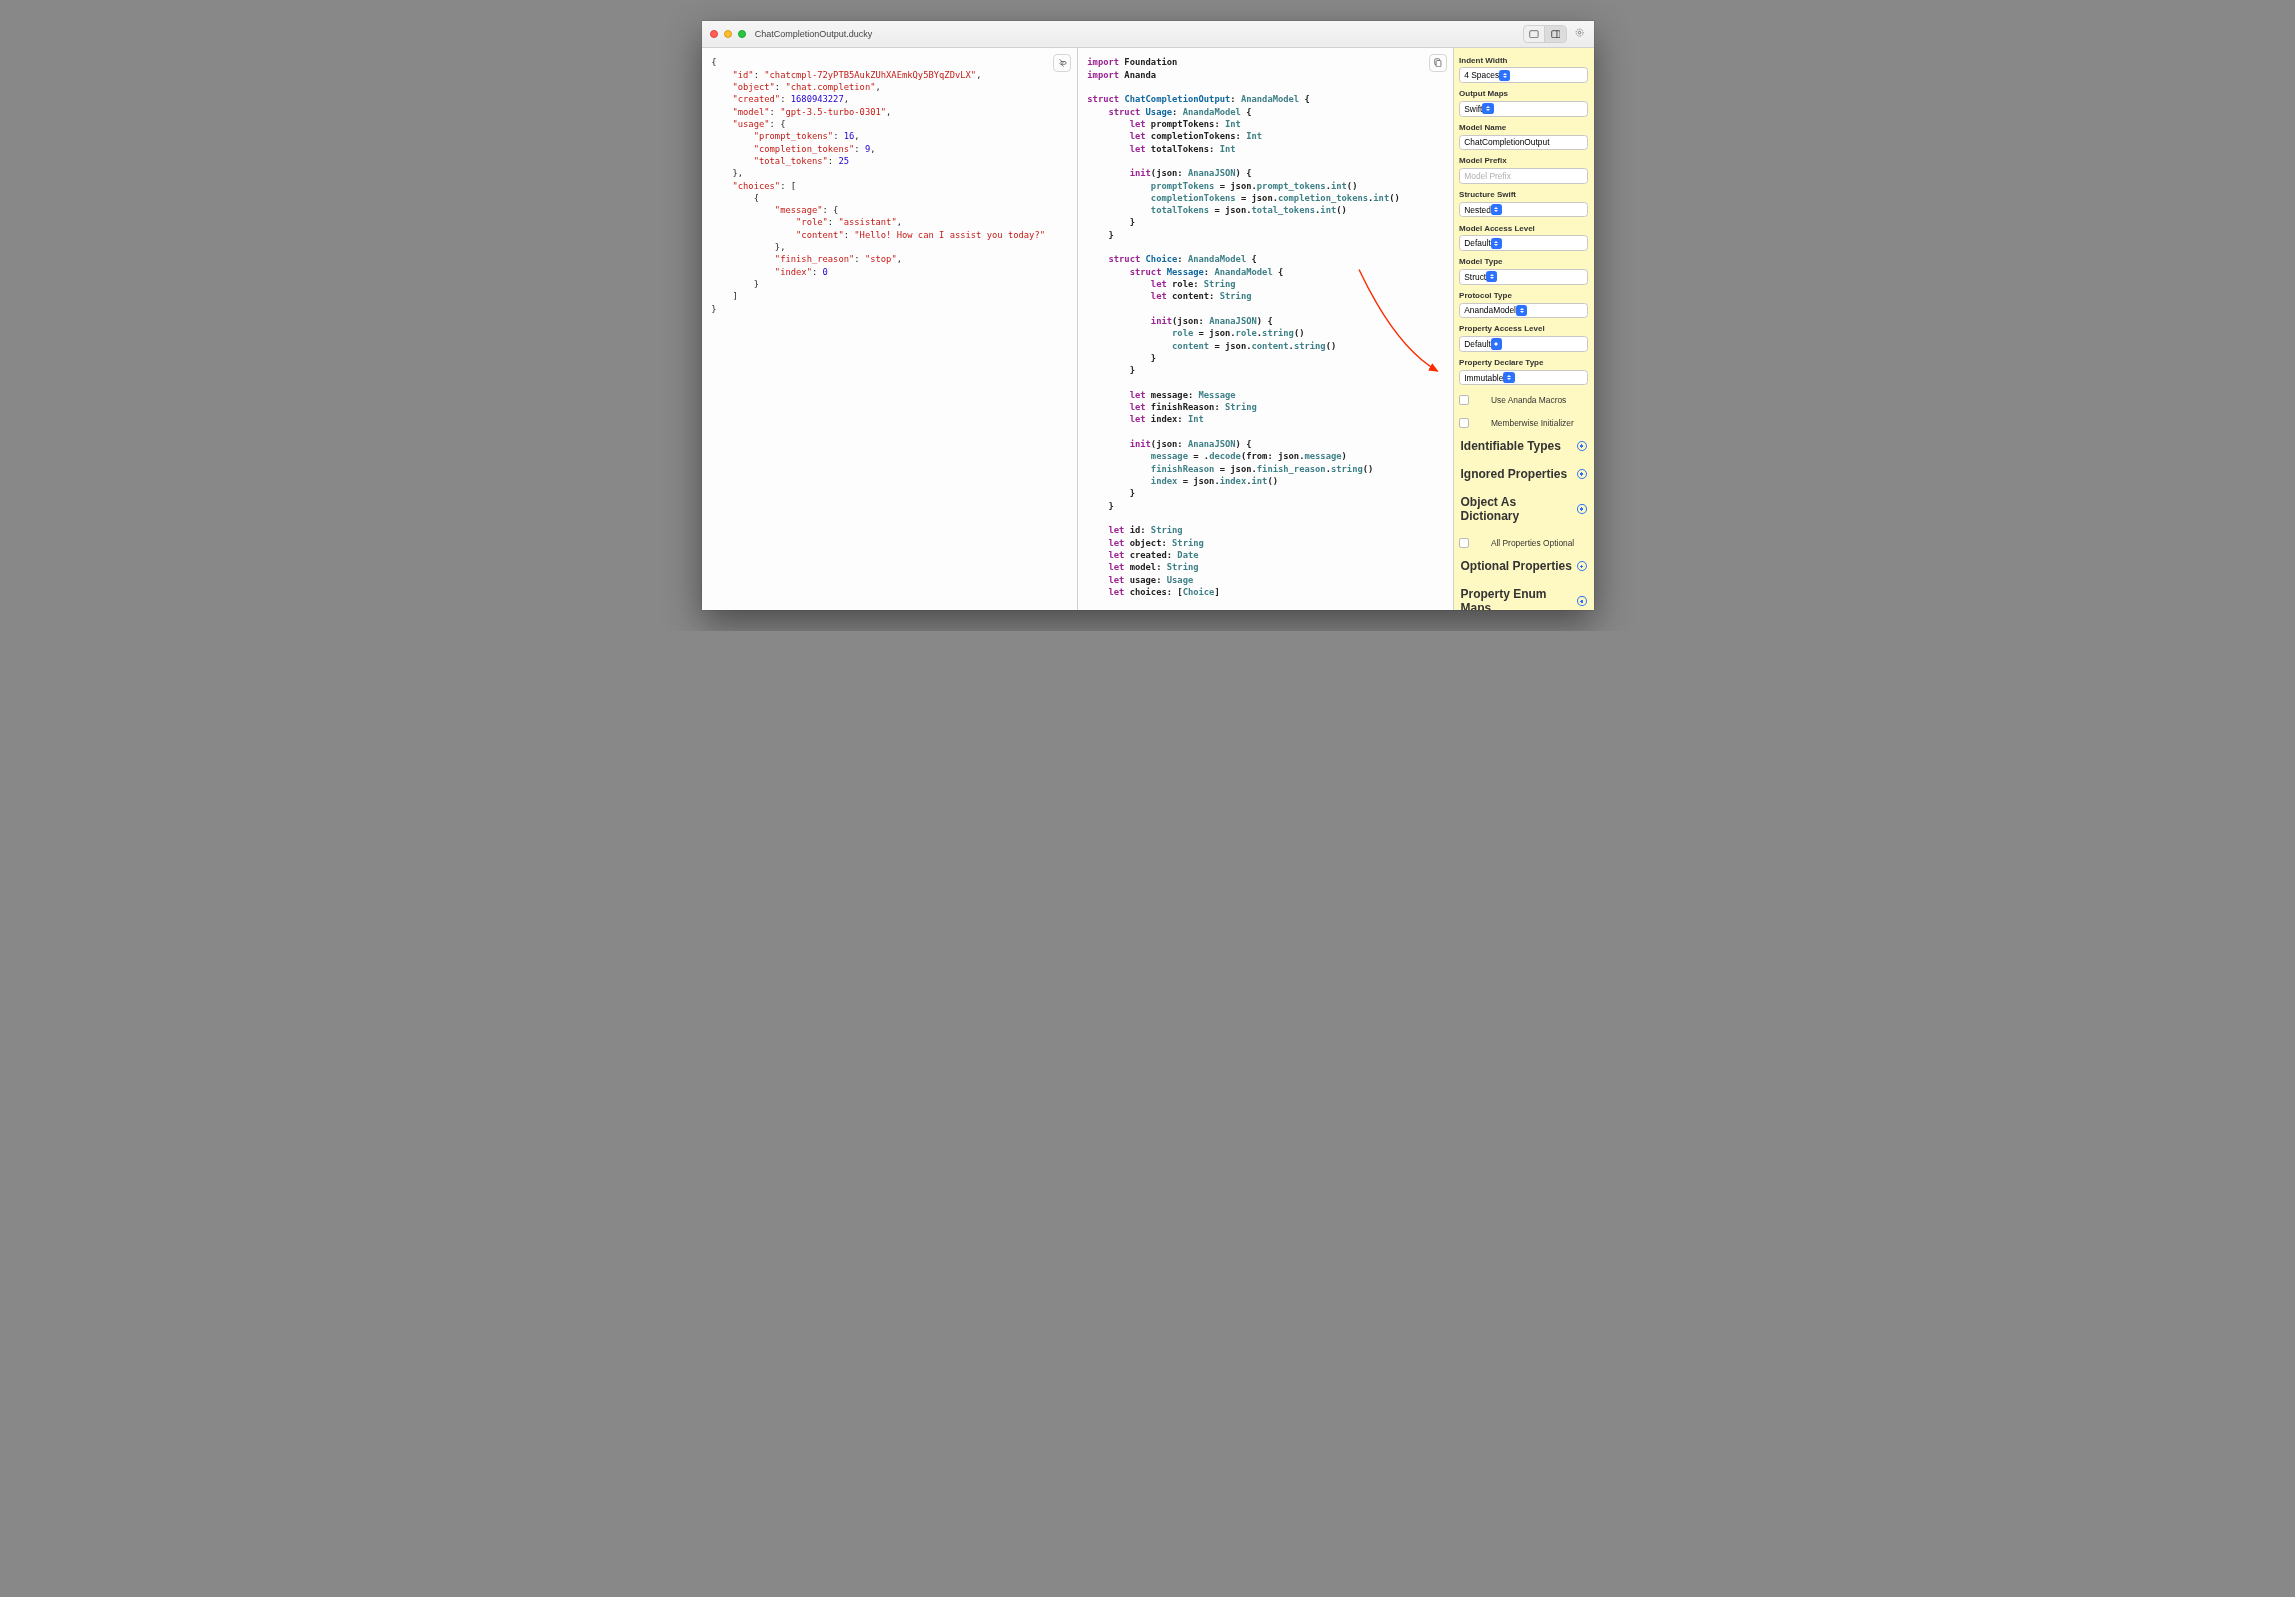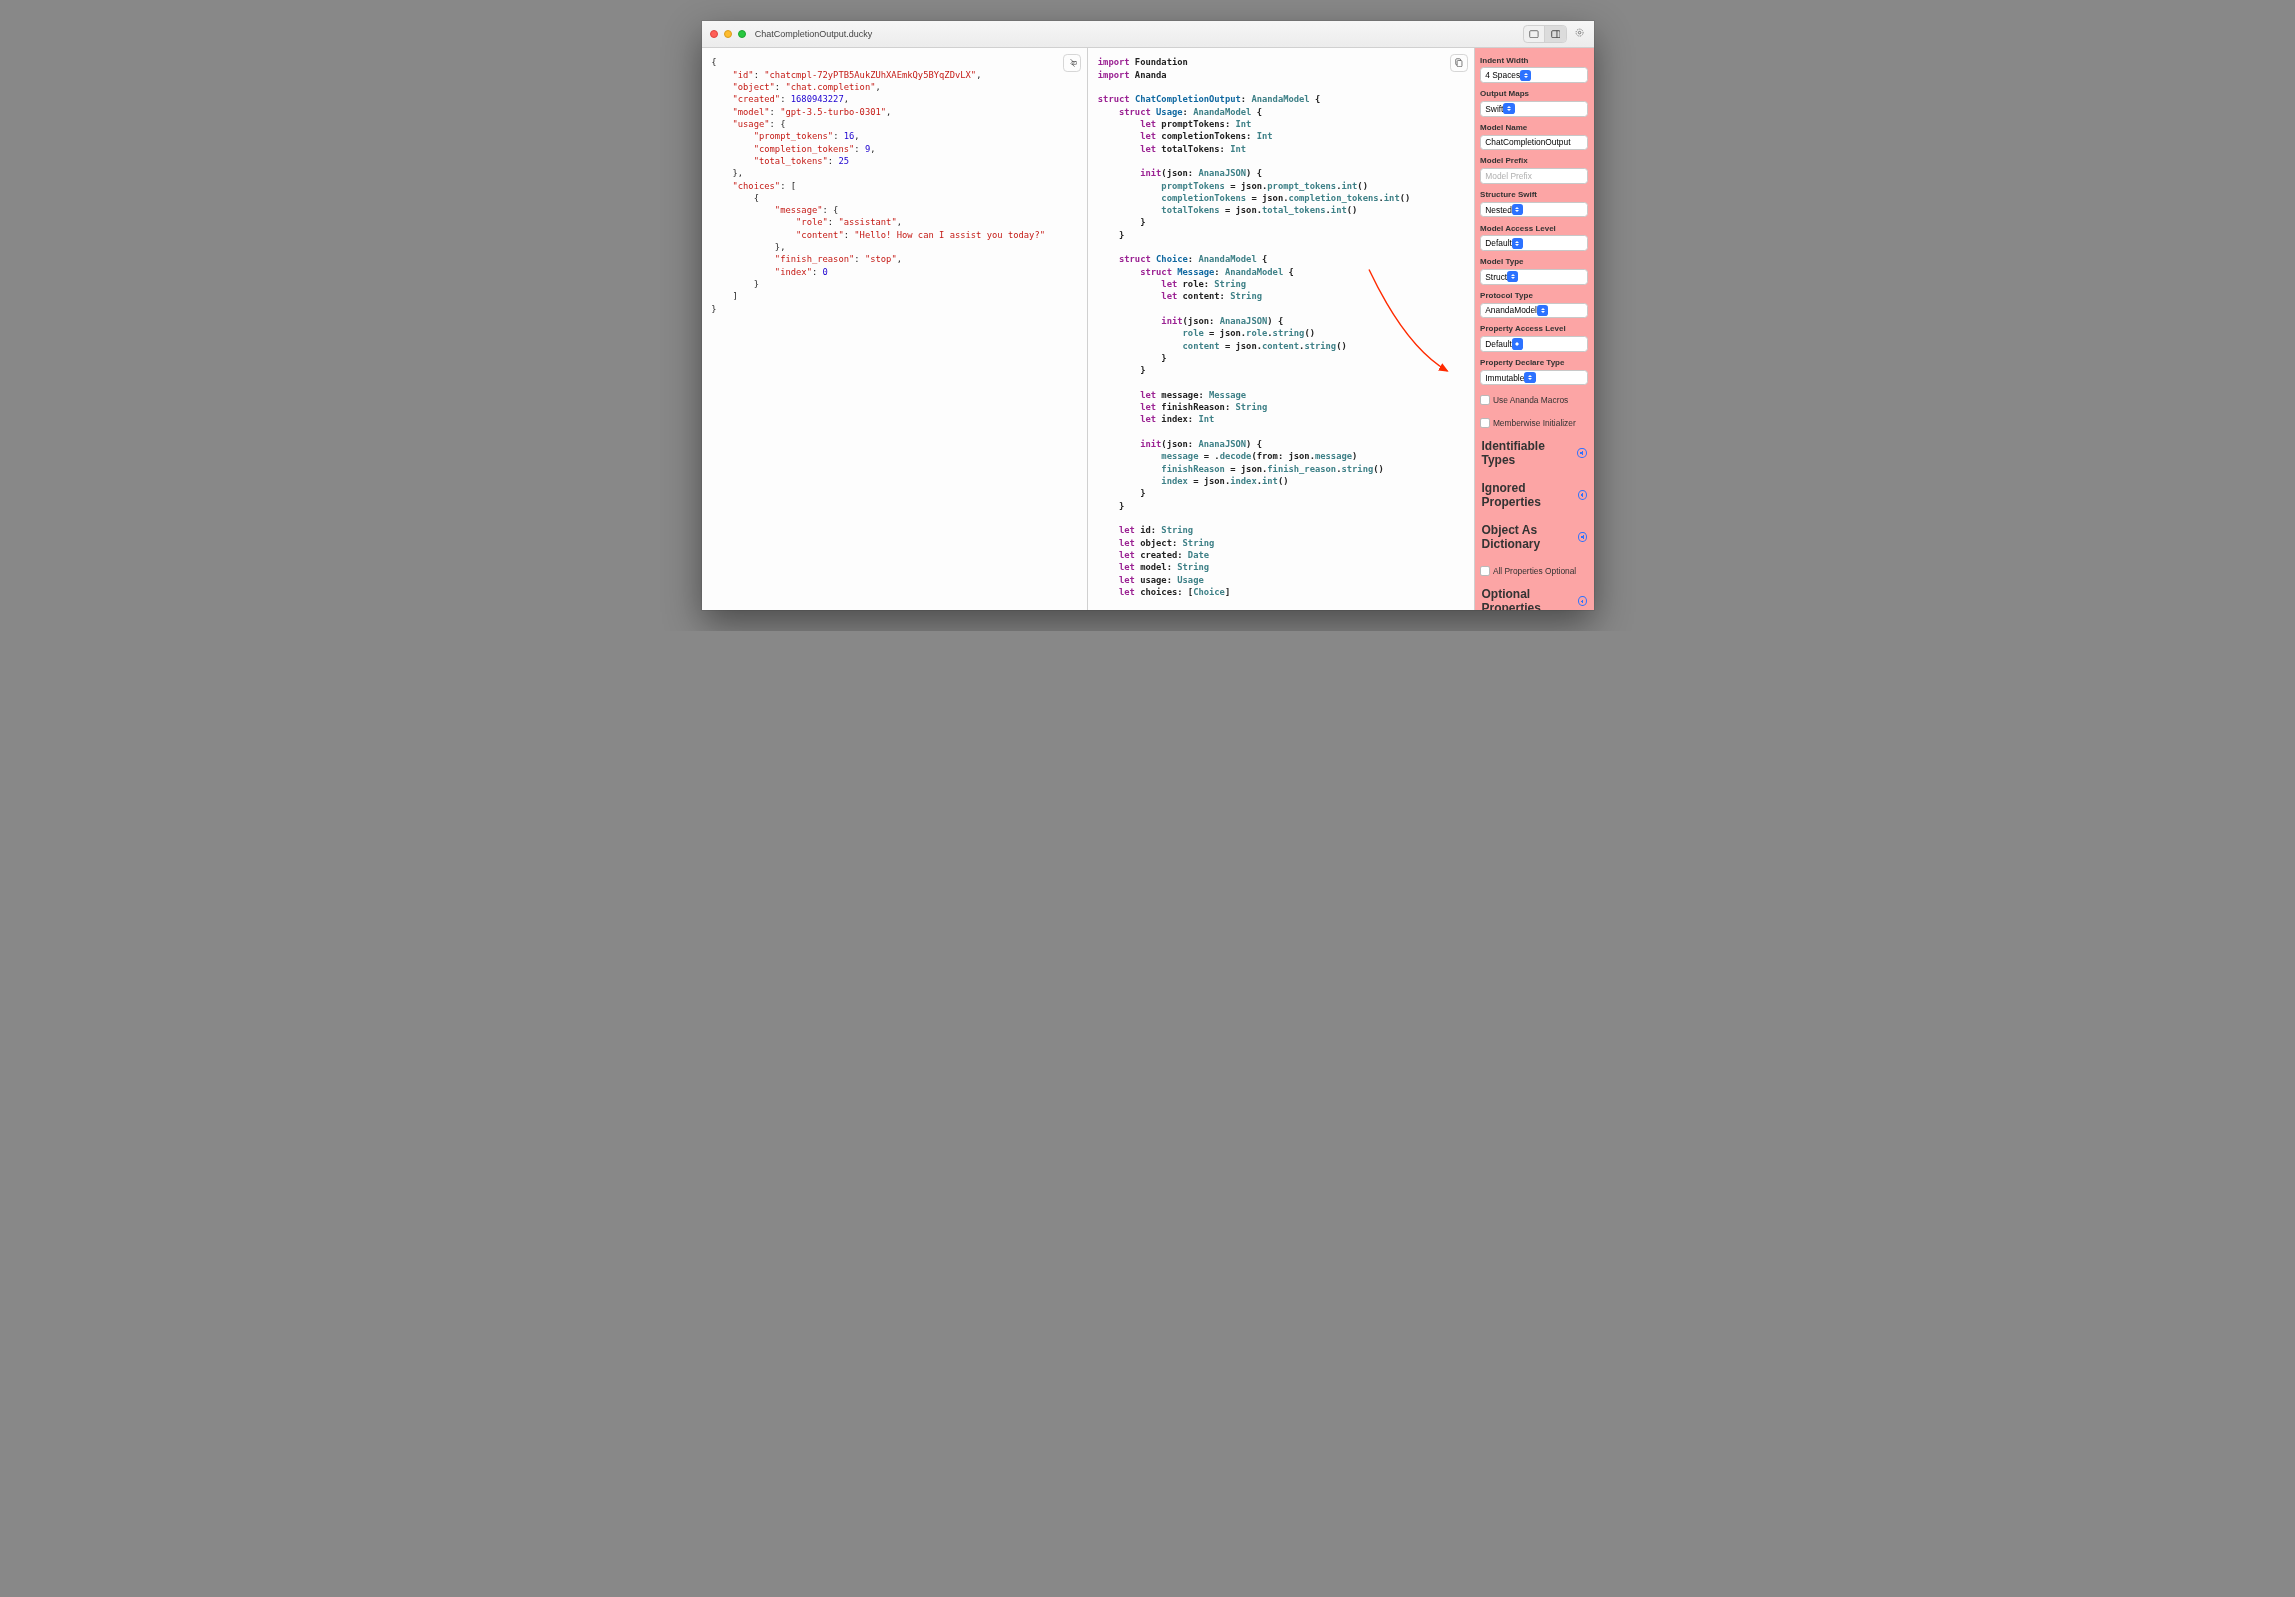--- a/index.html
+++ b/index.html
@@ -61,21 +61,21 @@
   display: flex;
   height: 562px;
 }
 .pane {
   position: relative;
   background: #fdfdfd;
   overflow: auto;
 }
 .pane-left { flex: 1; border-right: 0.7px solid #d0d0d0; }
 .pane-mid { flex: 1; border-right: 0.7px solid #d0d0d0; font-weight: bold; }
-.pane-right { width: 119px; background: #fca5a5; overflow-y: auto; }
+.pane-right { width: 140px; background: #fef9c3; overflow-y: auto; }
 .code {
   font-family: ui-monospace, "SF Mono", Menlo, monospace;
   font-size: 8.8px;
   line-height: 1.4;
   padding: 8.4px 9.8px;
   white-space: pre;
   color: #222;
 }
 .kw { color: #9b2393; }
 .type { color: #0f68a0; }
@@ -131,21 +131,21 @@
   border: 0.7px solid #c8c8c8;
   border-radius: 3.5px;
   height: 15.5px;
   padding: 0 4.2px;
   font-size: 8.4px;
   display: flex;
   align-items: center;
 }
 .input.placeholder { color: #b0b0b0; }
 .check-row {
-  display: flex; align-items: center; gap: 3px;
+  display: flex; align-items: center; gap: 22px;
   font-size: 8.4px; color: #333;
   margin-top: 5.6px; margin-bottom: 1.4px;
   padding: 1.4px 0;
 }
 .checkbox {
   width: 9.8px; height: 9.8px;
   border: 0.7px solid #b8b8b8;
   border-radius: 2.1px;
   background: #fff;
 }

